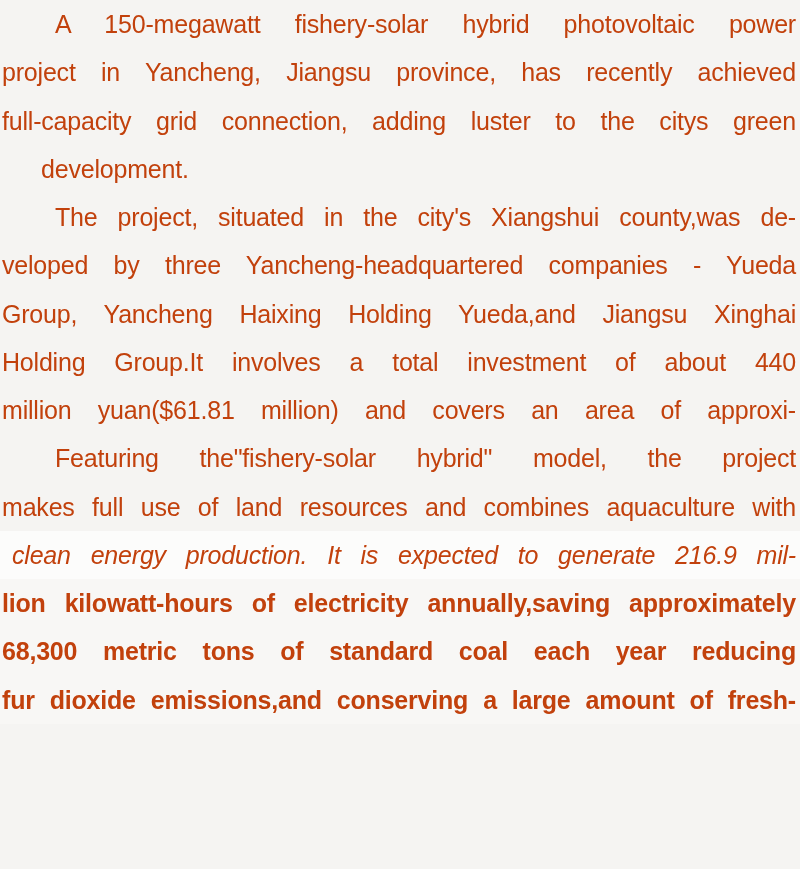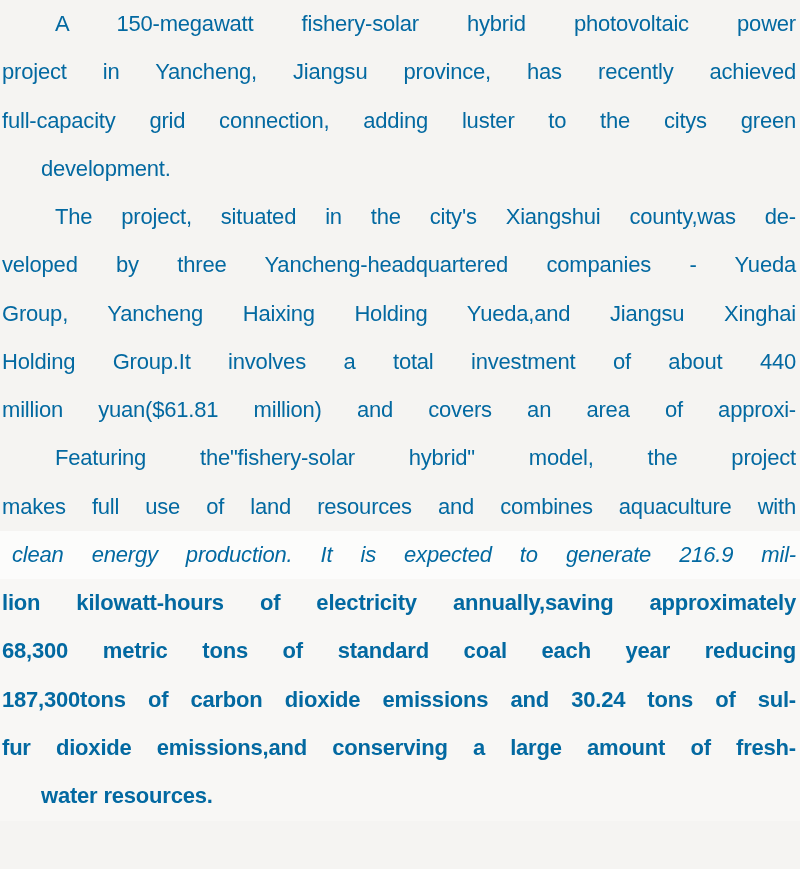--- a/index.html
+++ b/index.html
@@ -7,23 +7,23 @@
     padding: 0;
     background: #ffffff;
   }
   .page {
     position: relative;
     width: 800px;
     height: 869px;
     background: #f5f4f2;
     overflow: hidden;
     font-family: "Liberation Sans", "DejaVu Sans", sans-serif;
-    font-size: 22px;
+    font-size: 25px;
     font-weight: 400;
-    color: #0369a1;
+    color: #c2410c;
     -webkit-font-smoothing: antialiased;
   }
   .line {
     box-sizing: border-box;
     height: 48.28px;
     line-height: 48.28px;
     padding: 0 4px 0 2px;
     text-align: justify;
     text-align-last: justify;
     overflow: hidden;
@@ -67,18 +67,16 @@
     <div class="line">Holding Group.It involves a total investment of about 440</div>
     <div class="line">million yuan($61.81 million) and covers an area of approxi-</div>
   </div>
 
   <div>
     <div class="line indent">Featuring the"fishery-solar hybrid" model, the project</div>
     <div class="line">makes full use of land resources and combines aquaculture with</div>
     <div class="line sp band">clean energy production. It is expected to generate 216.9 mil-</div>
     <div class="line lower">lion kilowatt-hours of electricity annually,saving approximately</div>
     <div class="line lower">68,300 metric tons of standard coal each year reducing</div>
-    <div class="line lower">187,300tons of carbon dioxide emissions and 30.24 tons of sul-</div>
     <div class="line lower">fur dioxide emissions,and conserving a large amount of fresh-</div>
-    <div class="line lower last">water resources.</div>
   </div>
 
 </div>
 
 </body></html>

